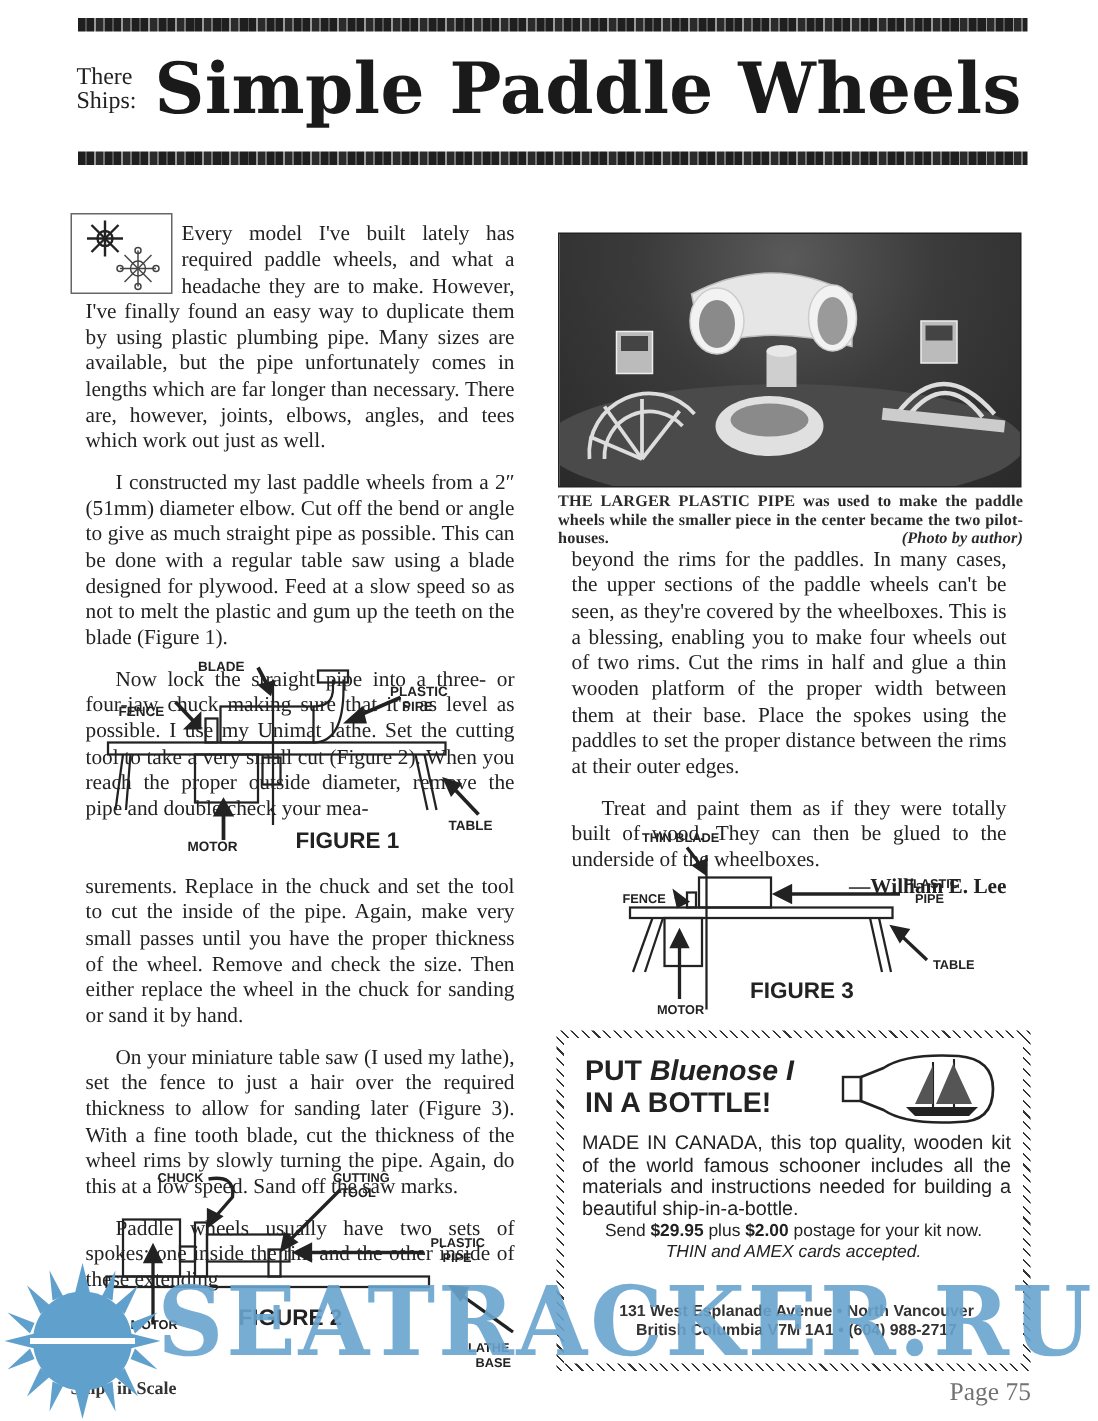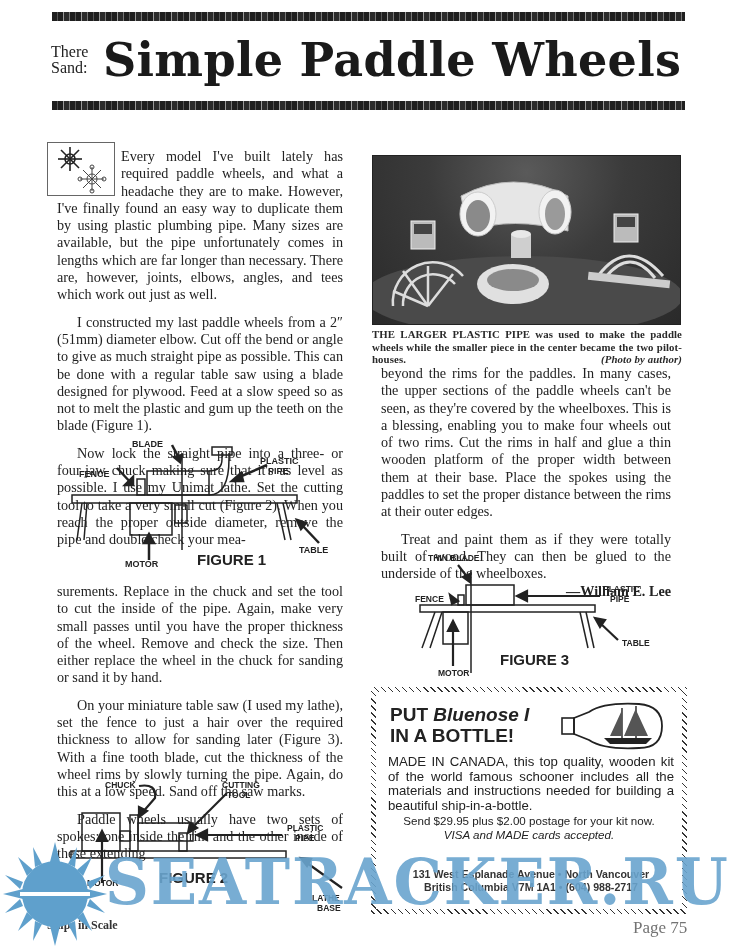--- a/index.html
+++ b/index.html
@@ -50,40 +50,40 @@
       repeating-linear-gradient(45deg, #fff 0 2px, #333 2px 3px, #fff 3px 5px) border-box;
   }
   .ad-inner {
     position: absolute; inset: 0; background: #fff;
     font-family: "Liberation Sans", "DejaVu Sans", sans-serif; color: #222;
   }
   .ad-head { position: absolute; left: 14px; top: 12px; font-size: 19px; font-weight: bold; line-height: 21px; width: 150px; }
   .ad-head .it { font-style: italic; }
   .ad-body { position: absolute; left: 12px; top: 63px; width: 286px; font-size: 13.2px; line-height: 14.6px; text-align: justify; }
   .ad-order { position: absolute; left: 10px; top: 122px; width: 286px; font-size: 11.6px; line-height: 14px; text-align: center; }
-  .ad-order b { font-weight: normal; }
+  .ad-order b { font-weight: bold; }
   .ad-order .it { font-style: italic; }
   .ad-brand { position: absolute; left: 14px; top: 147px; width: 280px; font-family: "DejaVu Serif", serif; font-weight: bold; font-size: 24px; letter-spacing: 0.5px; text-align: center; line-height: 26px; }
   .ad-addr { position: absolute; left: 10px; top: 176px; width: 290px; font-size: 10.6px; line-height: 13px; text-align: center; font-weight: bold; color: #333; }
   .footer-left { position: absolute; left: 47px; top: 918px; font-size: 12px; font-weight: bold; color: #333; }
   .footer-right { position: absolute; left: 633px; top: 918px; font-size: 17px; font-weight: normal; color: #737373; }
   .watermark { position: absolute; left: 0; top: 842px; width: 732px; height: 105px; pointer-events: none; }
   .wm-text {
     position: absolute; left: 105px; top: 848px; font-family: "DejaVu Serif", serif; font-weight: bold;
     font-size: 64px; line-height: 68px; letter-spacing: 2px; color: #6aa5cf; opacity: 0.9;
     transform: scaleX(0.95); transform-origin: left;
   }
 </style>
 </head>
 <body>
 
 <div class="rule-bar top"></div>
 <div class="kicker">
   <div>There</div>
-  <div>Sand:</div>
+  <div>Ships:</div>
 </div>
 <div class="headline">Simple Paddle Wheels</div>
 <div class="rule-bar bottom"></div>
 
 <div class="col col-left" style="top:138px;">
   <div class="drop-box">
     <svg width="66" height="52" viewBox="0 0 66 52">
       <g stroke="#222" stroke-width="1.6" fill="none">
         <circle cx="22" cy="16" r="5"></circle>
         <line x1="22" y1="4" x2="22" y2="28"></line>
@@ -273,21 +273,21 @@
       <path d="M30 18 L45 12 Q60 2 95 4 Q118 6 118 26 Q118 48 95 48 Q60 50 45 40 L30 34 Z" fill="none" stroke="#222" stroke-width="1.8"></path>
       <rect x="18" y="18" width="12" height="16" fill="none" stroke="#222" stroke-width="1.6"></rect>
       <path d="M60 38 L108 38 L102 44 L66 44 Z" fill="#222"></path>
       <line x1="78" y1="8" x2="78" y2="38" stroke="#222" stroke-width="1.4"></line>
       <line x1="92" y1="6" x2="92" y2="38" stroke="#222" stroke-width="1.4"></line>
       <path d="M78 10 L66 36 L78 36 Z M92 8 L80 36 L92 36 Z M92 10 L104 36 L92 36 Z" fill="#555"></path>
     </svg>
     <div class="ad-body">MADE IN CANADA, this top quality, wooden kit of the world famous schooner includes all the materials and instructions needed for building a beautiful ship-in-a-bottle.</div>
     <div class="ad-order">
       <div><span>Send </span><b>$29.95</b><span> plus </span><b>$2.00</b><span> postage for your kit now.</span></div>
-      <div class="it">VISA and MADE cards accepted.</div>
+      <div class="it">THIN and AMEX cards accepted.</div>
     </div>
     <div class="ad-addr">
       <div>131 West Esplanade Avenue • North Vancouver</div>
       <div>British Columbia V7M 1A1 • (604) 988-2717</div>
     </div>
   </div>
 </div>
 
 <div class="footer-left">Ships in Scale</div>
 <div class="footer-right">Page 75</div>

